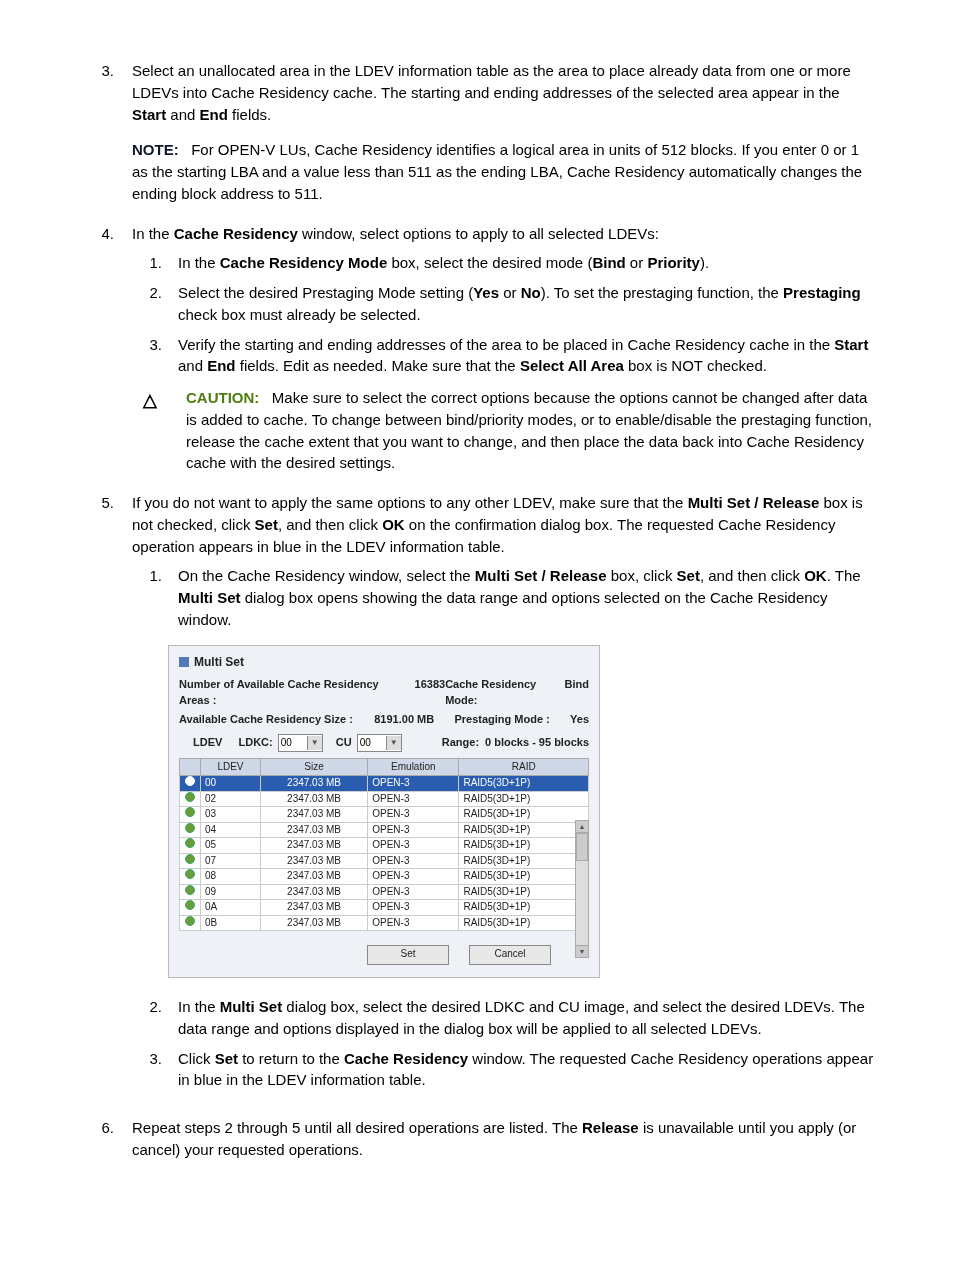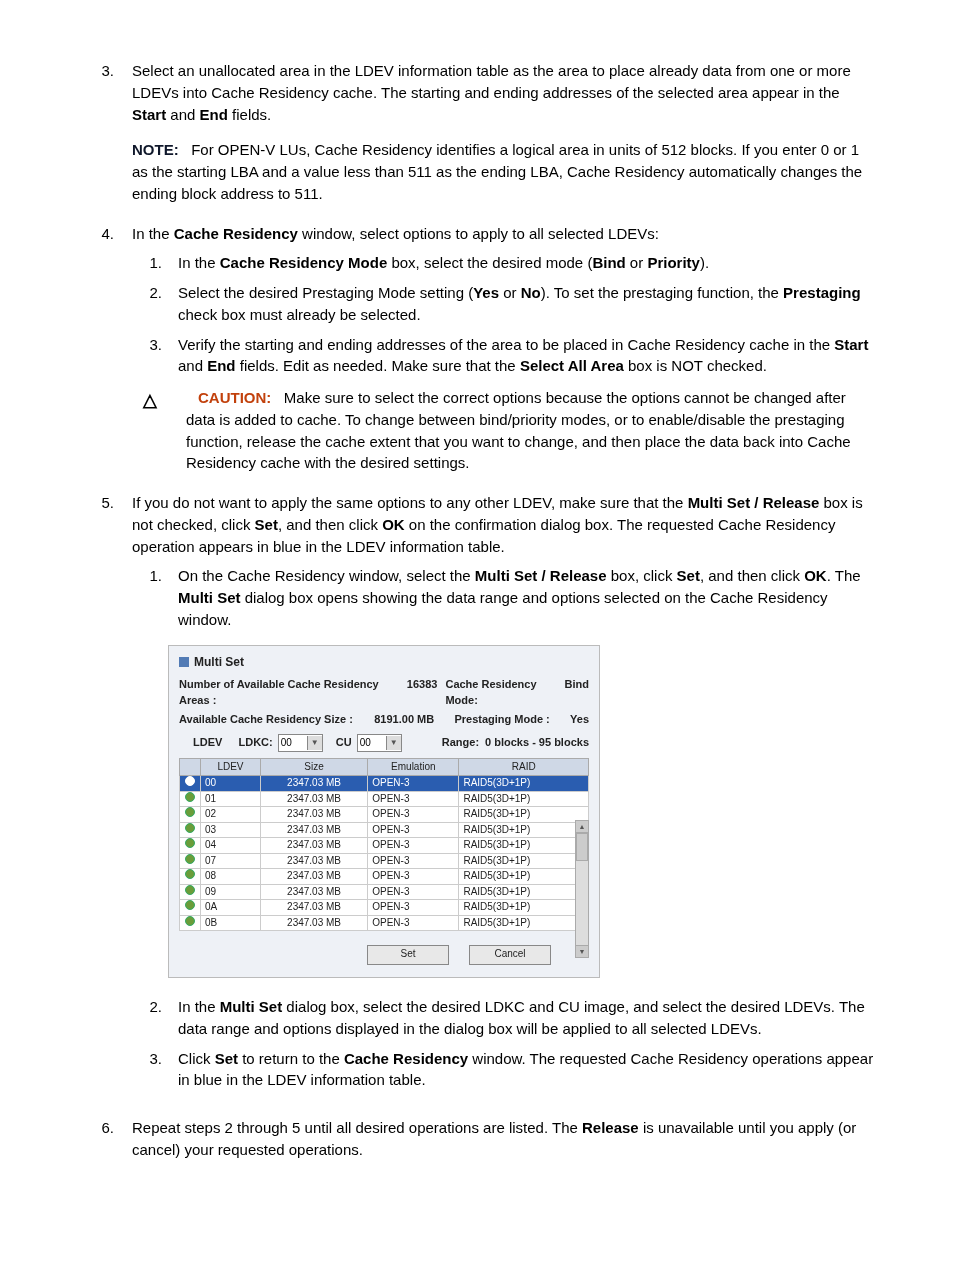--- a/index.html
+++ b/index.html
@@ -19,37 +19,37 @@
   .num { width: 36px; flex: 0 0 36px; text-align: right; padding-right: 18px; box-sizing: content-box; }
   .txt { flex: 1; }
   .sub-list { list-style: none; padding: 0; margin: 8px 0 0 0; }
   .sub-list > li { display: flex; margin-bottom: 8px; }
   .sub-num { width: 30px; flex: 0 0 30px; text-align: right; padding-right: 16px; }
   .sub-txt { flex: 1; }
   .note-block { margin: 14px 0 0 0; }
   .note-label { color: #0f172a; font-weight: bold; }
   .caution-row { display: flex; margin-top: 10px; }
   .caution-icon { width: 36px; flex: 0 0 36px; text-align: center; font-size: 18px; font-weight: bold; padding-right: 18px; }
-  .caution-label { color: #c2410c; font-weight: bold; margin-left: 12px; }
+  .caution-label { color: #4d7c0f; font-weight: bold; }
   b { font-weight: bold; }
 
   
   .dialog {
     width: 410px;
     margin: 14px 0 18px 36px;
     background: #eef1f6;
     border: 1px solid #bbb;
     padding: 8px 10px 12px 10px;
     font-size: 11px;
     color: #222;
     position: relative;
   }
   .dialog .titlebar { font-weight: bold; font-size: 12px; margin-bottom: 6px; display:flex; align-items:center; }
   .title-sq { width:10px; height:10px; background:#527bb5; margin-right:5px; display:inline-block; }
-  .dlg-row { display:flex; justify-content:space-between; margin-bottom:3px;gap:8px; }
+  .dlg-row { display:flex; justify-content:space-between; margin-bottom:3px; }
   .dlg-row .l { font-weight: bold; }
   .dlg-row .v { font-weight: bold; }
   .sel-row { display:flex; align-items:center; gap:5px; margin:6px 0 4px 14px; }
   .sel-row .lbl { font-weight:bold; }
   .sel { display:inline-flex; align-items:center; background:#fff; border:1px solid #888; height:16px; }
   .sel input { border:none; width:24px; font-size:10px; padding:0 2px; height:14px; }
   .sel .arrow { width:14px; height:14px; background:#ddd; border-left:1px solid #888; text-align:center; font-size:8px; line-height:14px; color:#555; }
   .range { margin-left:auto; }
   .range .rl { font-weight:bold; margin-right:6px;}
   .tablewrap { margin-top:6px; }
@@ -169,42 +169,42 @@
               <tbody id="ldev-body">
                   <tr class="selrow">
                     <td class="icon"><span class="dot"></span></td>
                     <td>00</td>
                     <td class="size">2347.03 MB</td>
                     <td>OPEN-3</td>
                     <td>RAID5(3D+1P)</td>
                   </tr>
                   <tr>
                     <td class="icon"><span class="dot"></span></td>
-                    <td>01</td>
-                    <td class="size">2347.03 MB</td>
-                    <td>OPEN-3</td>
-                    <td>RAID5(3D+1P)</td>
-                  </tr>
-                  <tr>
-                    <td class="icon"><span class="dot"></span></td>
                     <td>02</td>
                     <td class="size">2347.03 MB</td>
                     <td>OPEN-3</td>
                     <td>RAID5(3D+1P)</td>
                   </tr>
                   <tr>
                     <td class="icon"><span class="dot"></span></td>
                     <td>03</td>
                     <td class="size">2347.03 MB</td>
                     <td>OPEN-3</td>
                     <td>RAID5(3D+1P)</td>
                   </tr>
                   <tr>
                     <td class="icon"><span class="dot"></span></td>
                     <td>04</td>
+                    <td class="size">2347.03 MB</td>
+                    <td>OPEN-3</td>
+                    <td>RAID5(3D+1P)</td>
+                  </tr>
+                  <tr>
+                    <td class="icon"><span class="dot"></span></td>
+                    <td>05</td>
                     <td class="size">2347.03 MB</td>
                     <td>OPEN-3</td>
                     <td>RAID5(3D+1P)</td>
                   </tr>
                   <tr>
                     <td class="icon"><span class="dot"></span></td>
                     <td>07</td>
                     <td class="size">2347.03 MB</td>
                     <td>OPEN-3</td>
                     <td>RAID5(3D+1P)</td>

